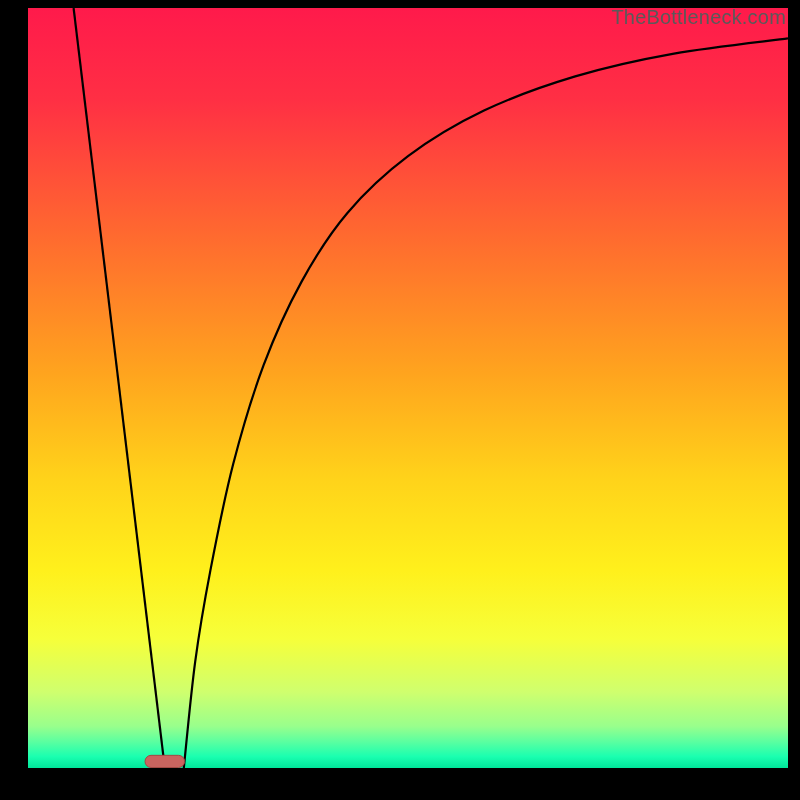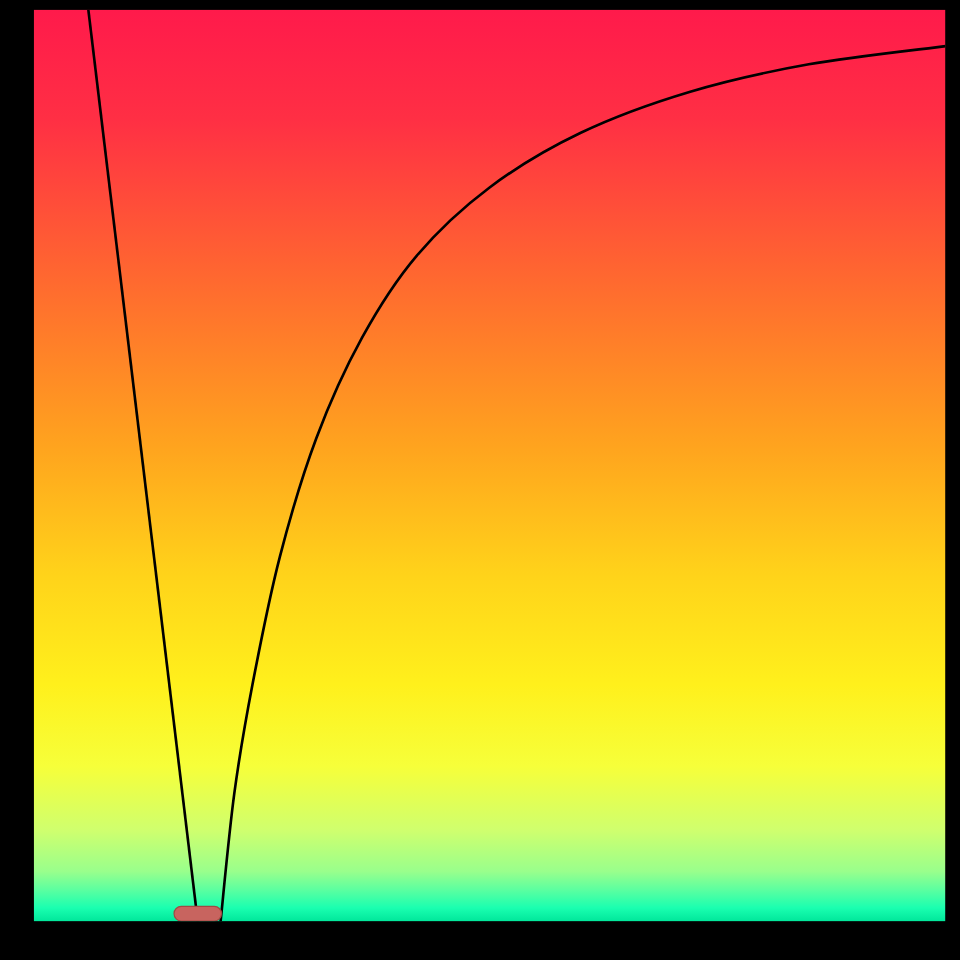--- a/index.html
+++ b/index.html
@@ -59,13 +59,14 @@
             <stop offset="98.50%" stop-color="#1affb0"></stop>
             <stop offset="100.00%" stop-color="#00e69a"></stop>
           </linearGradient>
       </defs>
       <rect id="bg-rect" x="0" y="0" width="760" height="760" fill="url(#bg-grad)"></rect>
       <path id="left-line" fill="none" stroke-width="2.2" d="M 45.60 0.00 L 136.80 760.00" stroke="#000000"></path>
       <path id="right-curve" fill="none" stroke-width="2.2" d="M 155.80 760.00 C 157.70 742.27, 162.77 686.53, 167.20 653.60 C 171.63 620.67, 176.07 595.33, 182.40 562.40 C 188.73 529.47, 196.33 490.20, 205.20 456.00 C 214.07 421.80, 224.20 387.60, 235.60 357.20 C 247.00 326.80, 259.67 298.93, 273.60 273.60 C 287.53 248.27, 301.47 226.10, 319.20 205.20 C 336.93 184.30, 357.20 165.30, 380.00 148.20 C 402.80 131.10, 428.13 115.90, 456.00 102.60 C 483.87 89.30, 515.53 77.90, 547.20 68.40 C 578.87 58.90, 610.53 51.93, 646.00 45.60 C 681.47 39.27, 741.00 32.93, 760.00 30.40 " stroke="#000000"></path>
       <rect id="marker" rx="6" ry="6" x="117.04" y="747.34" width="39.52" height="12.16" fill="#c8645f" stroke="#a24944" stroke-width="1"></rect>
     </svg>
   </div>
+  <div class="watermark">TheBottleneck.com</div>
 </div>
 
 </body></html>

